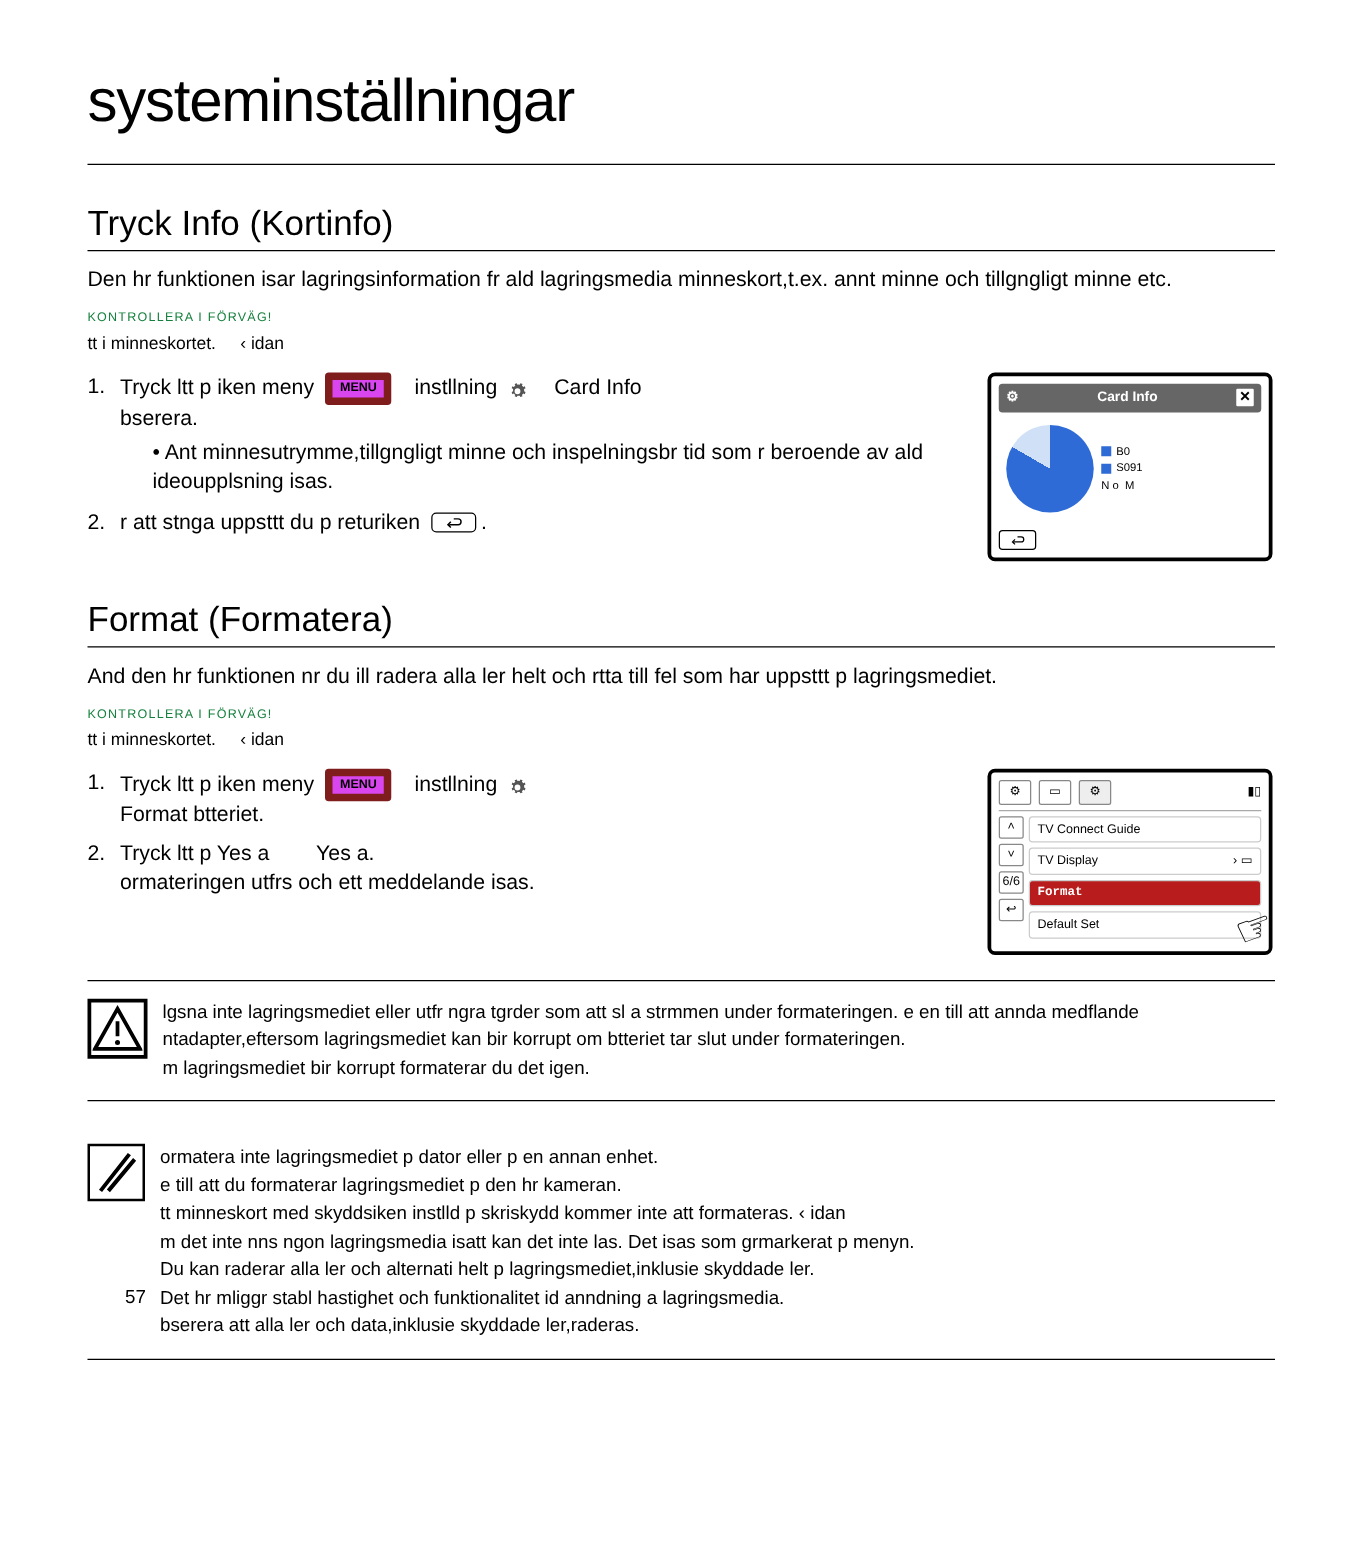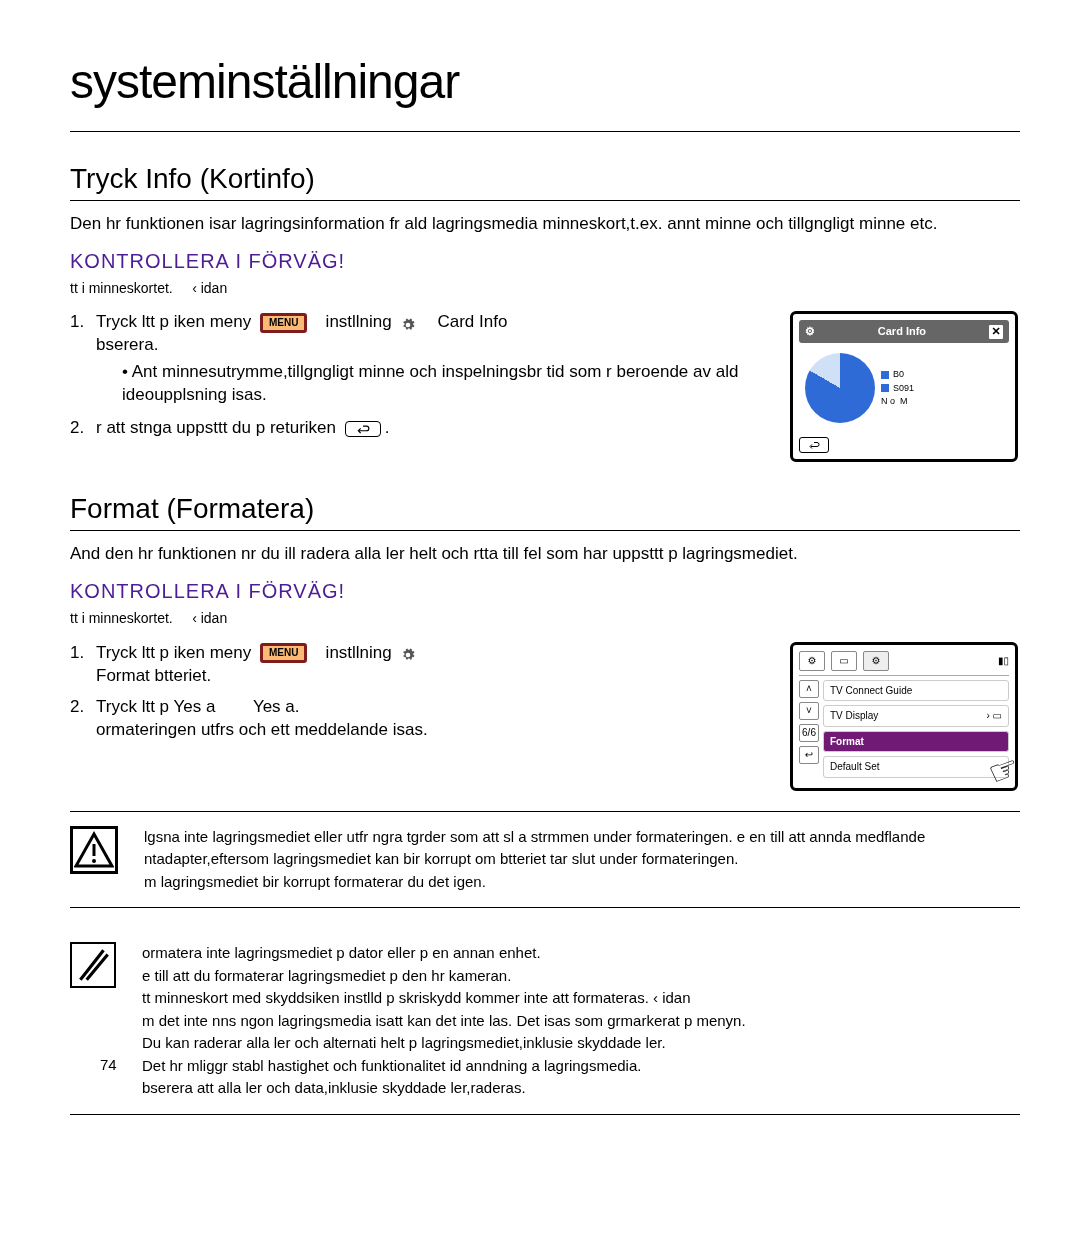--- a/index.html
+++ b/index.html
@@ -24,40 +24,40 @@
   .section-title {
     font-size: 28px;
     font-weight: 300;
     border-bottom: 1px solid #000;
     padding-bottom: 2px;
     margin-top: 28px;
     margin-bottom: 12px;
   }
   .intro { margin-bottom: 12px; }
   .preface-blue {
-    color: #4c1d95;
-    font-size: 20px;
+    color: #15803d;
+    font-size: 10px;
     letter-spacing: 1px;
     margin-bottom: 4px;
   }
   .preface-sub { font-size: 14px; margin-bottom: 14px; }
   .step-row { display: flex; align-items: flex-start; margin-bottom: 4px; }
   .step-num { width: 26px; flex: none; }
   .step-body { flex: 1; }
   .inline-icon {
     display: inline-block;
     vertical-align: middle;
-    border: 3px solid #7f1d1d;
+    border: 6px solid #7f1d1d;
     border-radius: 3px;
     padding: 1px 6px;
     font-size: 10px;
     font-weight: bold;
     line-height: 1.2;
     margin: 0 4px;
-    background: #fdba74;
+    background: #d946ef;
   }
   .inline-gear {
     display: inline-block;
     vertical-align: middle;
     width: 14px; height: 14px;
     margin: 0 4px;
   }
   .inline-gear svg { width:14px; height:14px; }
   .inline-return {
     display:inline-block; vertical-align:middle;
@@ -95,25 +95,25 @@
   .dev-box .footer { display:flex; justify-content:space-between; align-items:center; margin-top:4px;}
   .ret-btn { border:1px solid #000; border-radius:3px; padding:2px 8px; display:inline-block; background:#fff;}
   .ret-btn svg{width:12px;height:10px;display:block;}
 
   .dev-menu { width:210px; border:3px solid #000; border-radius:6px; padding:6px; background:#fff; font-size:10px; position:relative;}
   .dev-menu .tabs { display:flex; gap:6px; align-items:center; border-bottom:1px solid #aaa; padding-bottom:4px; margin-bottom:4px;}
   .dev-menu .tab { width:24px; height:18px; border:1px solid #888; border-radius:2px; display:flex; align-items:center; justify-content:center;}
   .dev-menu .tab.active{ background:#eee; }
   .dev-menu .batt{ margin-left:auto; font-size:10px;}
   .dev-menu .row{ display:flex; align-items:center; gap:6px; border:1px solid #ccc; border-radius:3px; padding:3px 6px; margin-bottom:4px;}
-  .dev-menu .row.hl{ background:#701a75; color:#fff; font-weight:bold;}
+  .dev-menu .row.hl{ background:#b91c1c; color:#fff; font-weight:bold;font-family:Liberation Mono, monospace;}
   .dev-menu .side-btn{ width:18px; height:16px; border:1px solid #888; border-radius:2px; display:flex; align-items:center; justify-content:center; flex:none;}
   .hand{ position:absolute; right:-4px; bottom:-6px; font-size:34px; transform:rotate(-20deg);}
 
-  .info-block{ display:flex; align-items:flex-start; gap:26px; border-bottom:1px solid #000; padding:14px 0; margin-top:20px;}
+  .info-block{ display:flex; align-items:flex-start; gap:12px; border-bottom:1px solid #000; padding:14px 0; margin-top:20px;}
   .info-block.first{ border-top:1px solid #000;}
   .info-icon{ width:42px; height:42px; flex:none; display:flex; align-items:center; justify-content:center; font-size:30px;}
   .info-icon.warn{ border:3px solid #000;}
   .info-icon.warn svg{ width:40px; height:40px;}
   .info-icon.note{ border:2px solid #000;}
   .info-text{ flex:1; font-size:15px; line-height:1.5;}
   .page-num{ position:absolute; left:30px; bottom:40px; font-size:15px;}
   .page-wrap{position:relative;}
 </style>
 </head>
@@ -286,15 +286,15 @@
   </div>
   <div class="info-text" style="white-space:pre-line;">ormatera inte lagringsmediet p dator eller p en annan enhet.
 e till att du formaterar lagringsmediet p den hr kameran.
 tt minneskort med skyddsiken instlld p skriskydd kommer inte att formateras.           ‹ idan
 m det inte nns ngon lagringsmedia isatt kan det inte las. Det isas som grmarkerat p menyn.
 Du kan raderar alla ler och alternati helt p lagringsmediet,inklusie skyddade ler.
 Det hr mliggr stabl hastighet och funktionalitet id anndning a lagringsmedia.
 bserera att alla ler och data,inklusie skyddade ler,raderas.</div>
 </div>
 
-<div class="page-num">74</div>
+<div class="page-num">57</div>
 
 </div>
 
 </body></html>

